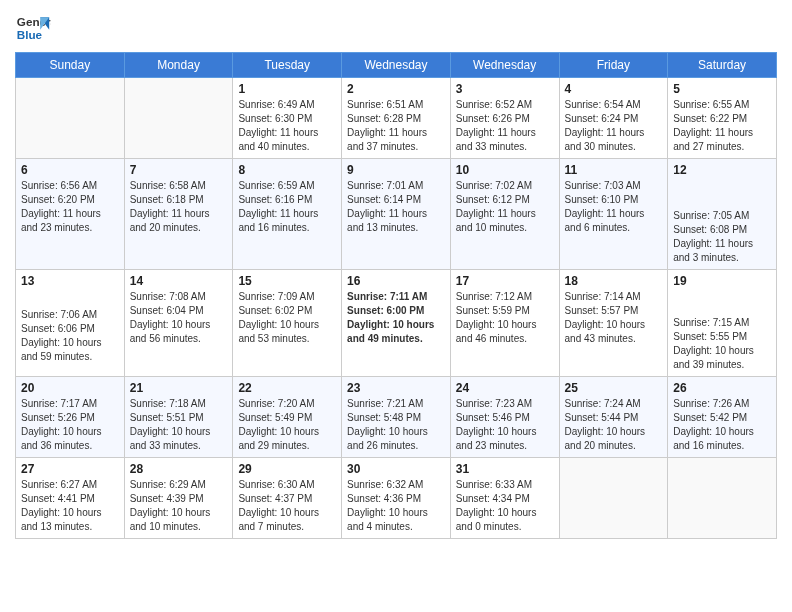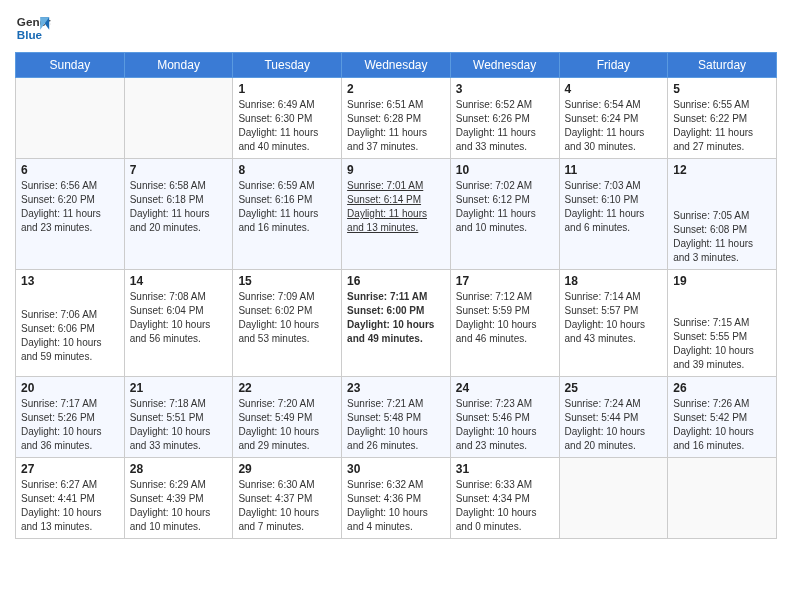--- a/index.html
+++ b/index.html
@@ -163,21 +163,21 @@
 Daylight: 11 hours and 20 minutes.</div>
           </td>
           <td>
             <span class="day-number">8</span>
             <div class="day-info" style="white-space: pre-line;">Sunrise: 6:59 AM
 Sunset: 6:16 PM
 Daylight: 11 hours and 16 minutes.</div>
           </td>
           <td>
             <span class="day-number">9</span>
-            <div class="day-info" style="white-space: pre-line; text-decoration: underline;">Sunrise: 7:01 AM
+            <div class="day-info" style="white-space: pre-line;">Sunrise: 7:01 AM
 Sunset: 6:14 PM
 Daylight: 11 hours and 13 minutes.</div>
           </td>
           <td>
             <span class="day-number">10</span>
             <div class="day-info" style="white-space: pre-line;">Sunrise: 7:02 AM
 Sunset: 6:12 PM
 Daylight: 11 hours and 10 minutes.</div>
           </td>
           <td>

